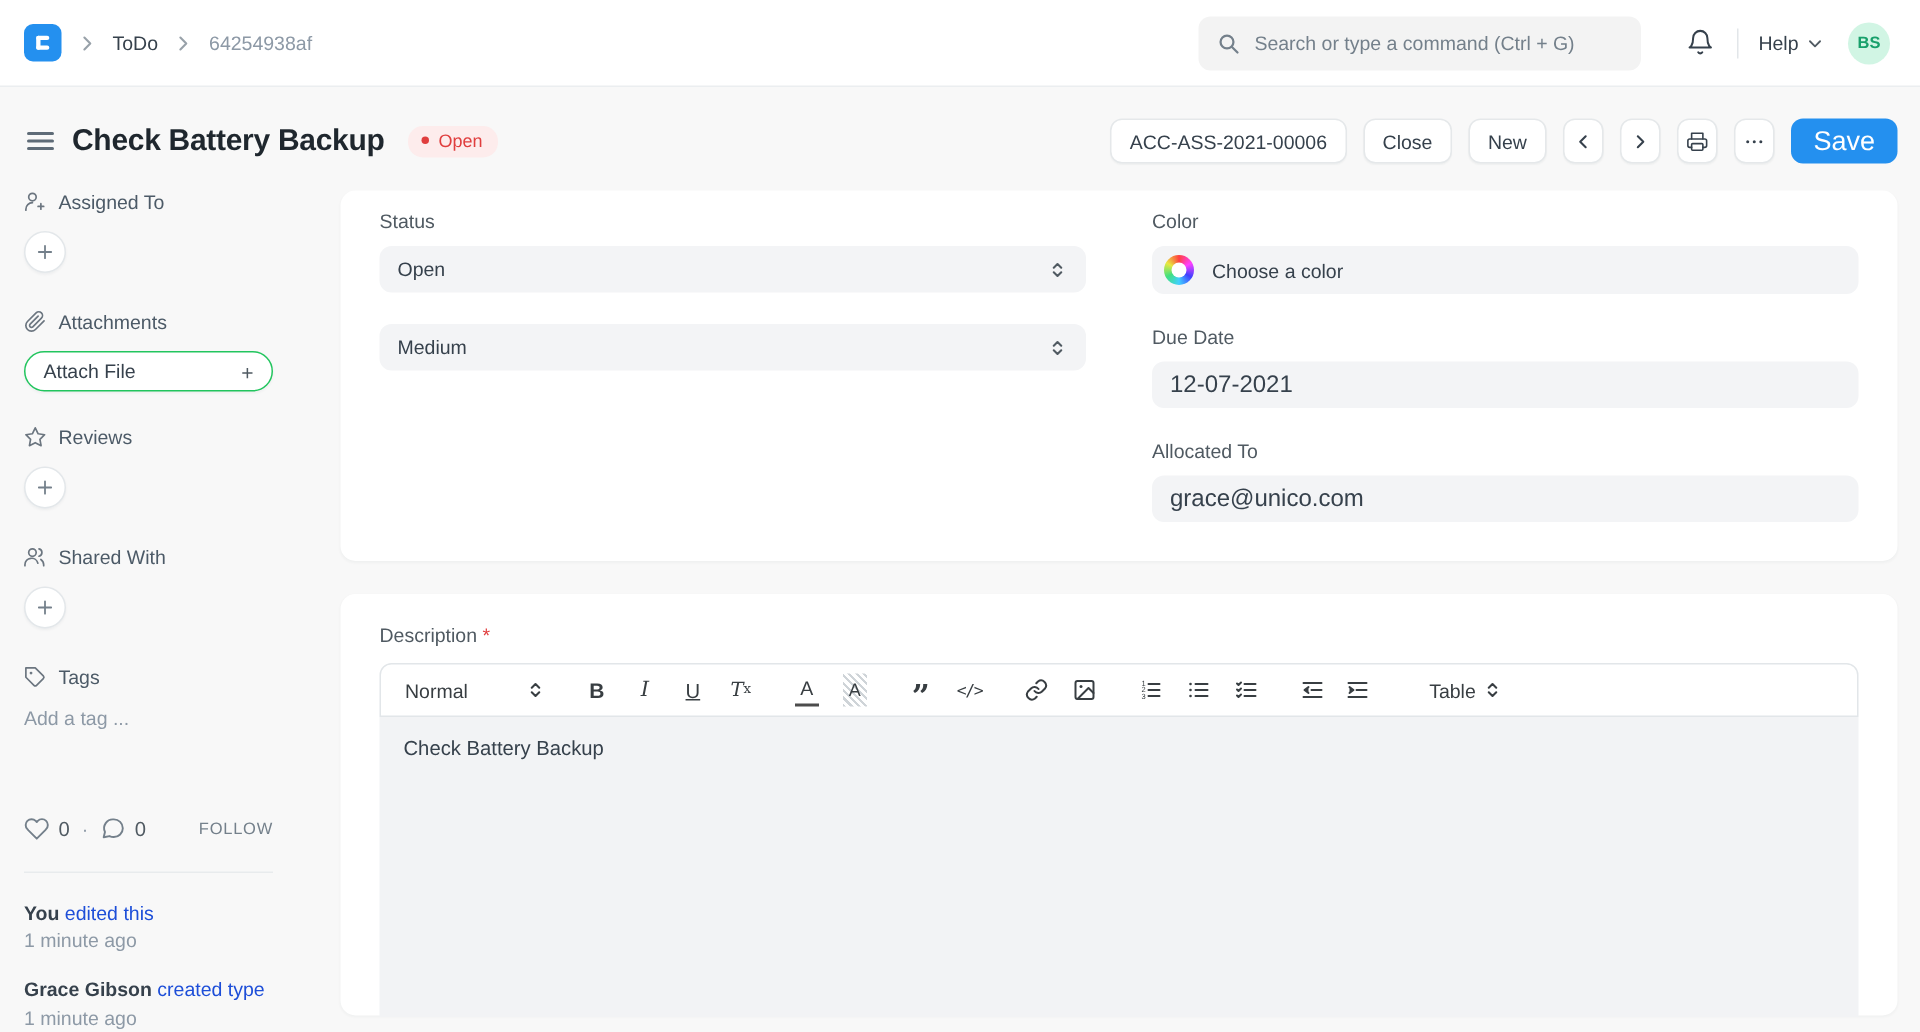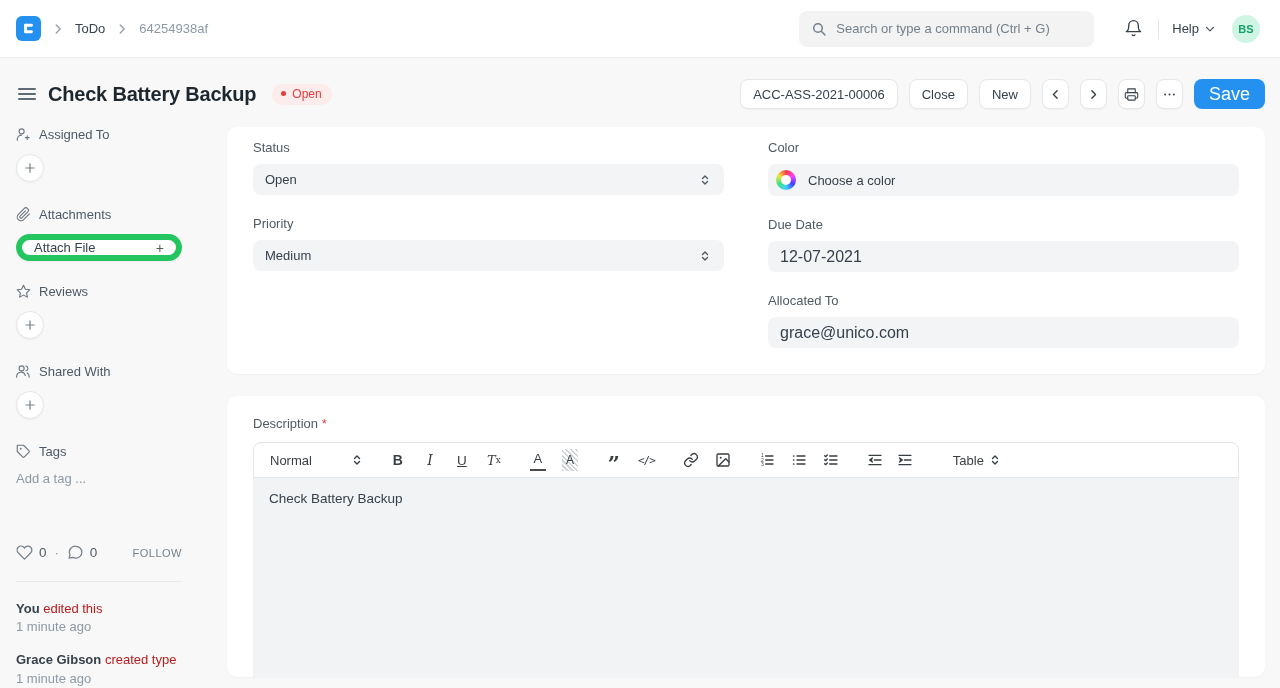--- a/index.html
+++ b/index.html
@@ -80,42 +80,42 @@
   .sb-head { display:flex; align-items:center; gap:8px; color:#4c5a67; margin-bottom:12px; }
   .sb-head .sb-ic { color:#6c7680; }
   .plus-circle {
     width:28px; height:28px; border-radius:50%; background:#fff;
     border:1px solid #e3e7ea; box-shadow:0 1px 2px rgba(25,39,52,.05);
     color:#74808b; font-size:15px; line-height:1; cursor:pointer;
     display:flex; align-items:center; justify-content:center; margin-bottom:25px;
   }
   .attach-pill {
     width:166px; height:27px; border-radius:14px; background:#fff;
-    border:6px solid #22c55e; box-shadow:0 1px 2px rgba(25,39,52,.05);
+    border:1px solid #22c55e; box-shadow:0 1px 2px rgba(25,39,52,.05);
     display:flex; align-items:center; padding:0 12px; font:inherit; font-size:13px;
     color:#36414c; cursor:pointer; margin-bottom:23px;
   }
   .attach-pill .plus { margin-left:auto; color:#505a62; font-size:14px; }
   .tag-input {
     border:none; outline:none; background:transparent; font:inherit; font-size:13px;
     color:#36414c; width:150px; padding:0; margin-top:-2px;
   }
   .tag-input::placeholder { color:#8d99a6; }
   .likes-row { display:flex; align-items:center; margin-top:58px; color:#505a62; }
   .likes-row .cnt { font-size:13.5px; margin-left:6px; }
   .likes-row .mid-dot { color:#8d99a6; margin:0 8px; }
   .like-btn, .comment-btn { background:none; border:none; cursor:pointer; color:#74808b; padding:0; display:flex; }
   .follow-btn {
     margin-left:auto; background:none; border:none; cursor:pointer;
     font:inherit; font-size:11px; letter-spacing:.5px; color:#74808b; padding:0;
   }
   .sb-divider { border:none; border-top:1px solid #e8ebed; margin:20px 0 18px; }
   .activity-item { margin-bottom:15px; line-height:1.4; }
   .activity-item .actor { color:#36414c; font-weight:700; }
-  .activity-item .action { color:#b91c1c; }
+  .activity-item .action { color:#1d4ed8; }
   .activity-item .when { color:#8d99a6; }
 
   
   .card {
     background:#fff; border-radius:10px; box-shadow:0 1px 2px rgba(25,39,52,.04);
   }
   .form-card { display:flex; gap:44px; padding:13px 26px 26px; }
   .fcol { flex:1; min-width:0; }
   .field { margin-bottom:21px; }
   .field:last-child { margin-bottom:0; }
@@ -371,21 +371,20 @@
           <div class="field-label">Status</div>
           <div class="control select">
             <span>Open</span>
             <svg class="sel-chevrons" width="14" height="14" viewBox="0 0 14 14" fill="none" stroke="currentColor" stroke-width="1.4" stroke-linecap="round" stroke-linejoin="round">
               <path d="M4.5 5.5L7 3l2.5 2.5"></path>
                 <path d="M4.5 8.5L7 11l2.5-2.5"></path>
             </svg>
           </div>
         </div>
         <div class="field">
-          <div class="field-label">Priority</div>
           <div class="control select">
             <span>Medium</span>
             <svg class="sel-chevrons" width="14" height="14" viewBox="0 0 14 14" fill="none" stroke="currentColor" stroke-width="1.4" stroke-linecap="round" stroke-linejoin="round">
               <path d="M4.5 5.5L7 3l2.5 2.5"></path>
                 <path d="M4.5 8.5L7 11l2.5-2.5"></path>
             </svg>
           </div>
         </div>
       </div>
       <div class="fcol">

